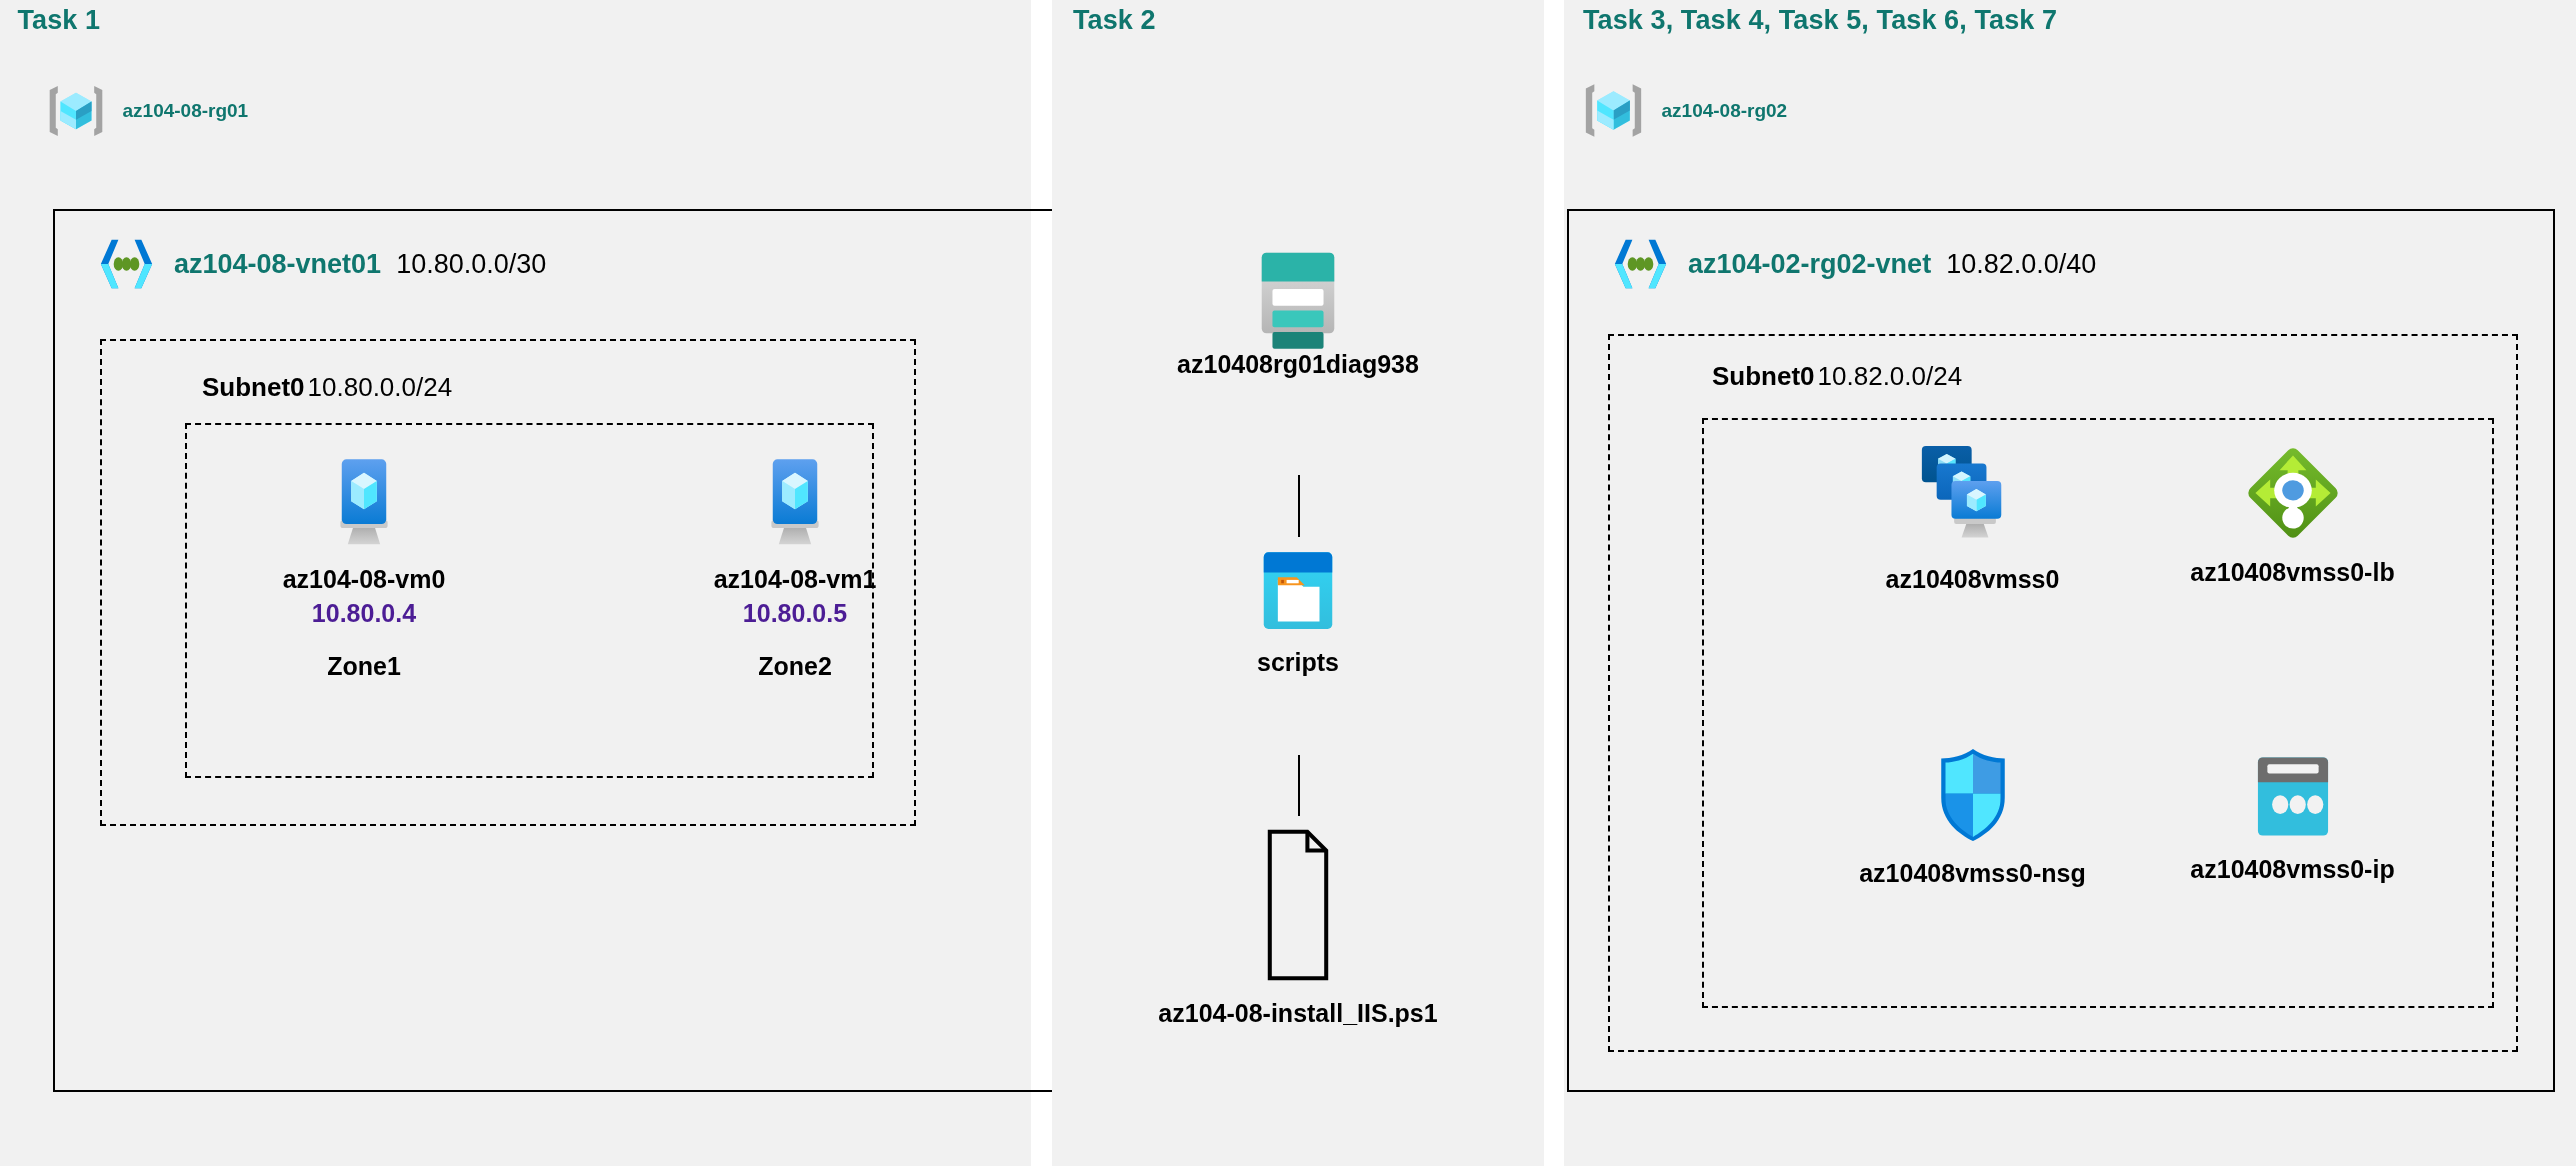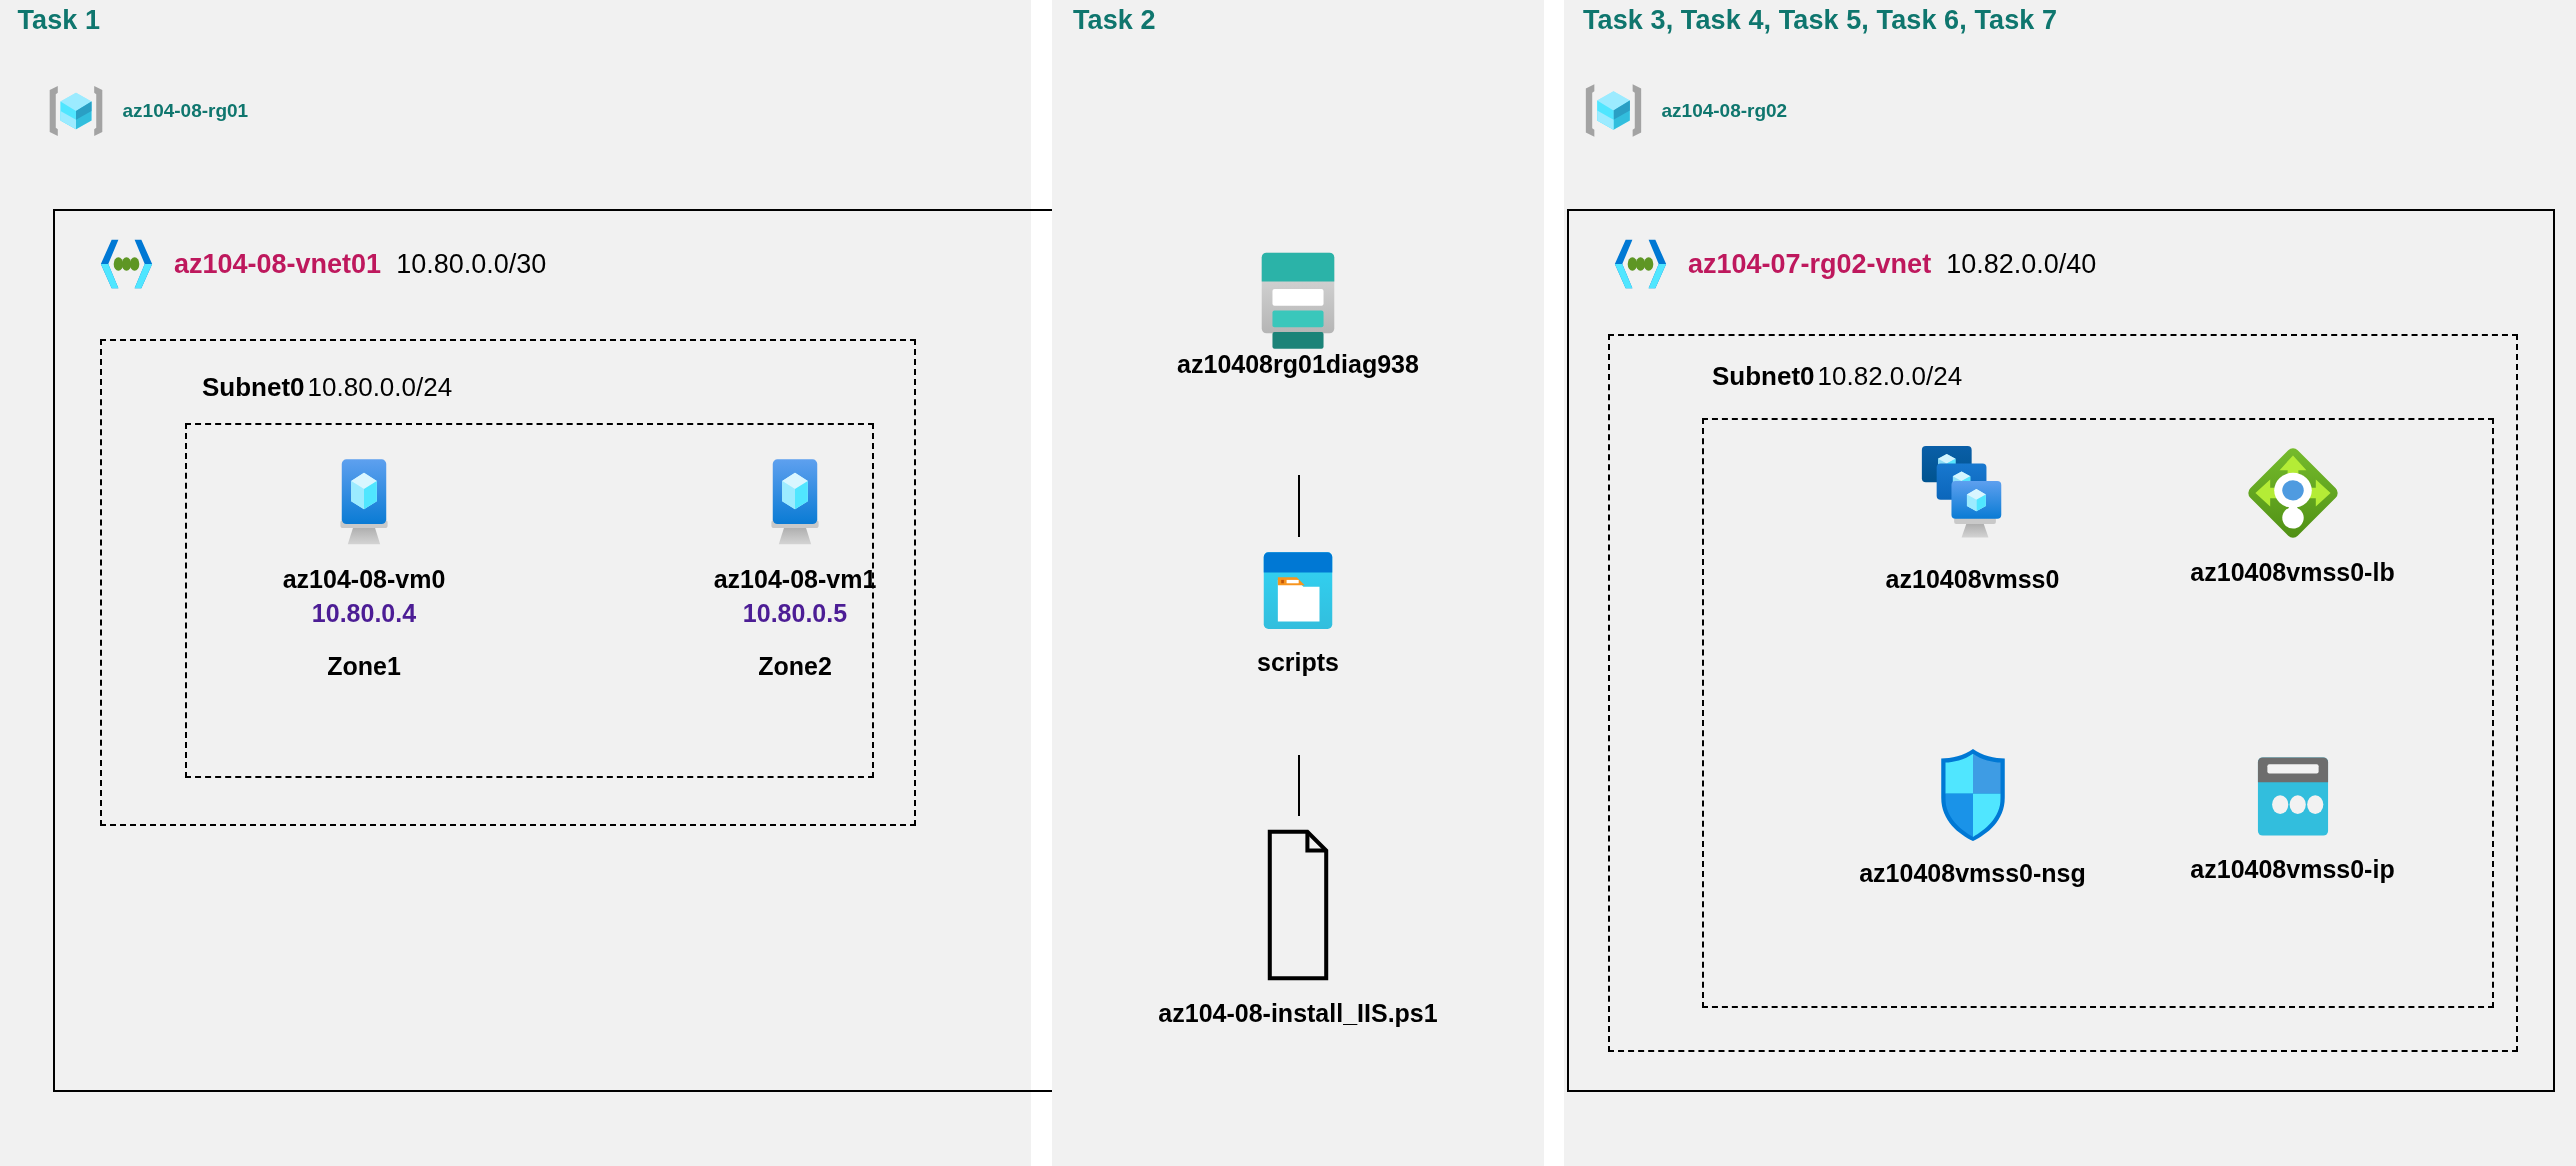--- a/index.html
+++ b/index.html
@@ -4,21 +4,21 @@
 <style>
   html,body{margin:0;padding:0;background:#ffffff;}
   body{width:2576px;height:1166px;font-family:"Liberation Sans",sans-serif;overflow:hidden;position:relative;}
   .panel{position:absolute;background:#f1f1f1;}
   .task-title{position:absolute;color:#0f766e;font-weight:bold;font-size:27px;letter-spacing:0.1px;white-space:nowrap;}
   .rg-row{position:absolute;display:flex;align-items:center;gap:17.5px;}
   .rg-label{font-size:19px;font-weight:bold;color:#0f766e;white-space:nowrap;}
   .solidbox{position:absolute;border:2.7px solid #000;background:transparent;box-sizing:border-box;}
   .dashbox{position:absolute;border:2.7px dashed #000;box-sizing:border-box;}
   .hdr-row{position:absolute;display:flex;align-items:center;gap:15px;white-space:nowrap;}
-  .hdr-name{font-size:27px;font-weight:bold;color:#be185d;}
+  .hdr-name{font-size:27px;font-weight:bold;color:#0f766e;}
   .hdr-cidr{font-size:27px;font-weight:normal;color:#000;}
   .sub-row{position:absolute;white-space:nowrap;}
   .sub-name{font-size:26px;font-weight:bold;color:#000;}
   .sub-cidr{font-size:26px;font-weight:normal;color:#000;}
   .node{position:absolute;display:flex;flex-direction:column;align-items:center;text-align:center;}
   .node .nm{font-size:25px;font-weight:bold;color:#000;white-space:nowrap;margin-top:13.5px;line-height:1.15;}
   .node .ip{font-size:25px;font-weight:bold;color:#4c1d95;white-space:nowrap;margin-top:5.4px;}
   .node .zn{font-size:25px;font-weight:bold;color:#000;white-space:nowrap;margin-top:24px;}
   .connector{position:absolute;width:2px;background:#000;}
   svg{display:block;overflow:visible;}
@@ -210,21 +210,21 @@
     <svg width="65" height="54" viewBox="0 0 96 80">
       <path d="M26 4 L10 40 L26 76 L36 76 L21 40 L36 4 Z" fill="#0078d4"></path>
       <path d="M21 40 L36 76 L26 76 L10 40 Z" fill="#50e6ff"></path>
       <path d="M70 4 L86 40 L70 76 L60 76 L75 40 L60 4 Z" fill="#0078d4"></path>
       <path d="M75 40 L60 76 L70 76 L86 40 Z" fill="#50e6ff"></path>
       <ellipse cx="36" cy="40" rx="7" ry="10" fill="#5e9624"></ellipse>
       <ellipse cx="48" cy="40" rx="7" ry="10" fill="#5e9624"></ellipse>
       <ellipse cx="60" cy="40" rx="7" ry="10" fill="#5e9624"></ellipse>
     </svg>
   </span>
-  <span class="hdr-name">az104-07-rg02-vnet</span>
+  <span class="hdr-name">az104-02-rg02-vnet</span>
   <span class="hdr-cidr">10.82.0.0/40</span>
 </div>
 
 <div class="dashbox" style="left:1608px;top:334px;width:910px;height:718px;"></div>
 <div class="sub-row" style="left:1712px;top:361px;">
   <span class="sub-name">Subnet0</span>
   <span class="sub-cidr">10.82.0.0/24</span>
 </div>
 
 <div class="dashbox" style="left:1702px;top:418px;width:792px;height:590px;"></div>

